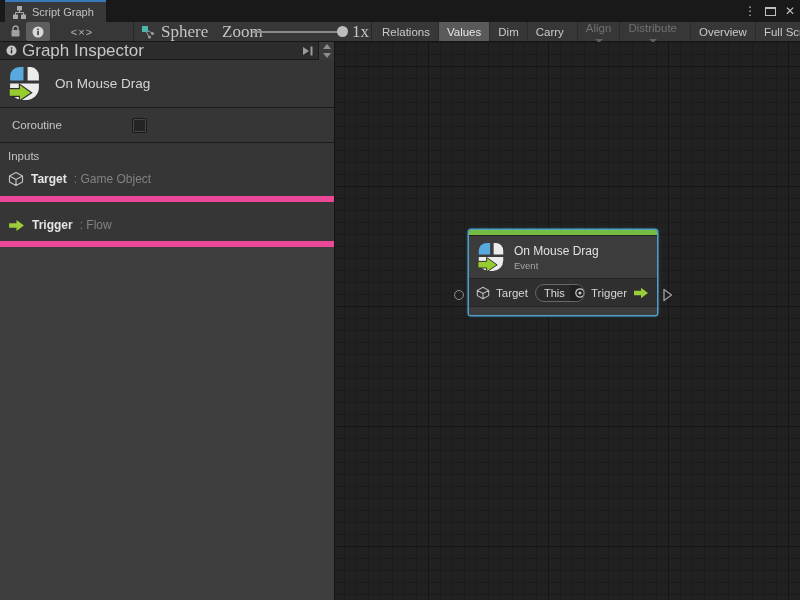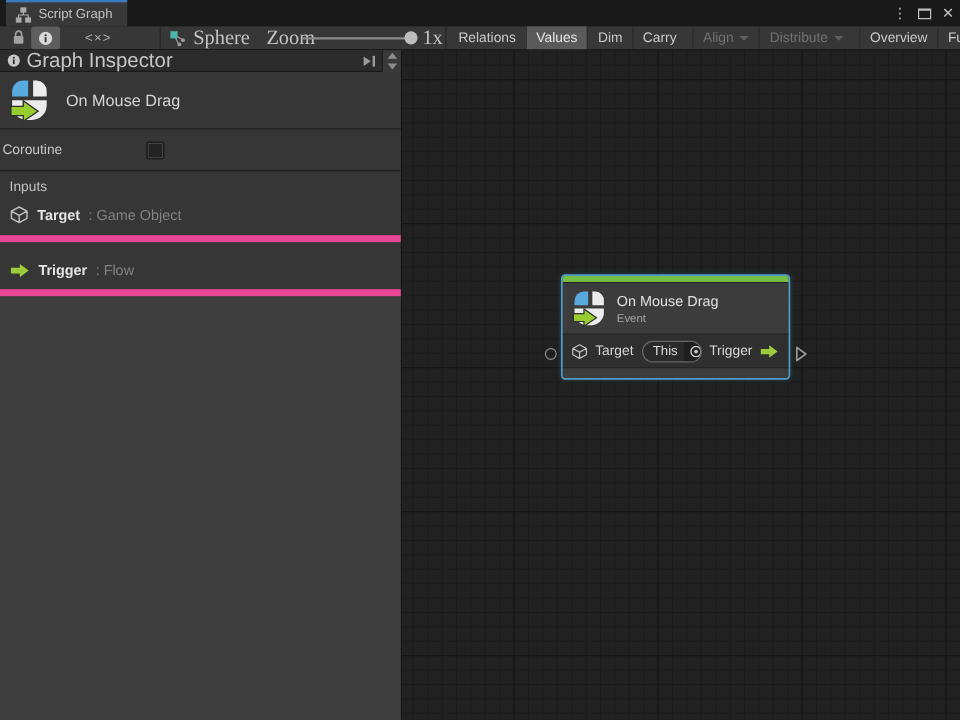--- a/index.html
+++ b/index.html
@@ -34,21 +34,21 @@
   .tbtn { padding:0 6px; height:19px; display:flex; align-items:center; justify-content:center; font-size:11.5px; color:#c8c8c8; }
   .tb-info { left:26px; width:24px; background:#5e5e5e; border-radius:2px; }
   .tb-sep { position:absolute; top:0; width:1px; height:19px; background:#272727; }
   .zoom-track { position:absolute; left:252px; top:9px; width:92px; height:2px; background:#8a8a8a; border-radius:1px; }
   .zoom-handle { position:absolute; left:337px; top:4px; width:11px; height:11px; border-radius:50%; background:#bdbdbd; }
   .tb-label { font-size:17px; color:#c4c4c4;font-family:Liberation Serif, serif; }
   .tb-buttons { position:absolute; left:374px; top:0; height:19px; display:flex; align-items:stretch; }
   .gbtn { padding:0 8px; display:flex; align-items:center; gap:5px; font-size:11.5px; color:#cacaca; border-left:1px solid #2c2c2c; white-space:nowrap; }
   .gbtn:first-child { border-left:none;justify-content:center; }
   .gbtn.active { background:#5a5a5a; color:#e6e6e6; }
-  .gbtn.disabled { color:#717171; }
+  .gbtn.disabled { color:#717171;flex-direction:column; }
   .caret { width:0; height:0; border-left:4px solid transparent; border-right:4px solid transparent; border-top:4px solid #7d7d7d; }
   .gbtn.disabled .caret { border-top-color:#5f5f5f; }
 
   
   .inspector {
     position:absolute; left:0; top:42px; width:335px; height:558px;
     background:#3e3e3e; border-right:1px solid #141414;
     display:flex; flex-direction:column;
   }
   .insp-header {
@@ -58,21 +58,21 @@
   .insp-header .title { font-size:17px; color:#c6c6c6; margin-left:5px; flex:1; }
   .dock-btn { width:20px; height:18px; display:flex; align-items:center; justify-content:center; }
   .stepper { width:16px; height:18px; background:#3a3a3a; border-left:1px solid #1a1a1a; display:flex; flex-direction:column; }
   .stepper .st { flex:1; display:flex; align-items:center; justify-content:center; }
   .tri-up { width:0; height:0; border-left:4px solid transparent; border-right:4px solid transparent; border-bottom:5px solid #8d8d8d; }
   .tri-down { width:0; height:0; border-left:4px solid transparent; border-right:4px solid transparent; border-top:5px solid #8d8d8d; }
 
   .unit-title-row { height:48px; background:#363636; border-bottom:1px solid #1c1c1c; display:flex; align-items:center; padding-left:8px; flex:0 0 auto; }
   .unit-title { font-size:13.5px; color:#d4d4d4; margin-left:14px; }
 
-  .coroutine-row { height:35px; background:#363636; border-bottom:1px solid #1c1c1c; display:flex; align-items:center; padding-left:2px; flex:0 0 auto; }
+  .coroutine-row { height:35px; background:#363636; border-bottom:1px solid #1c1c1c; display:flex; align-items:center; padding-left:12px; flex:0 0 auto; }
   .coroutine-row .lbl { font-size:11.5px; color:#c6c6c6; width:120px; }
   .checkbox { width:15px; height:15px; background:#242424; border:1px solid #1a1a1a; border-radius:2px; box-shadow:0 0 0 1px #454545 inset; }
 
   .io-section { background:#363636; border-bottom:6px solid #ec4899; padding:7px 0 9px 8px; flex:0 0 auto; }
   .io-heading { font-size:11.5px; color:#c2c2c2; }
   .io-row { display:flex; align-items:center; gap:7px; margin-top:9px; }
   .io-name { font-size:12px; font-weight:bold; color:#e4e4e4; }
   .io-type { font-size:12px; color:#828282; }
   .insp-filler { flex:1; background:#3e3e3e; }
 

